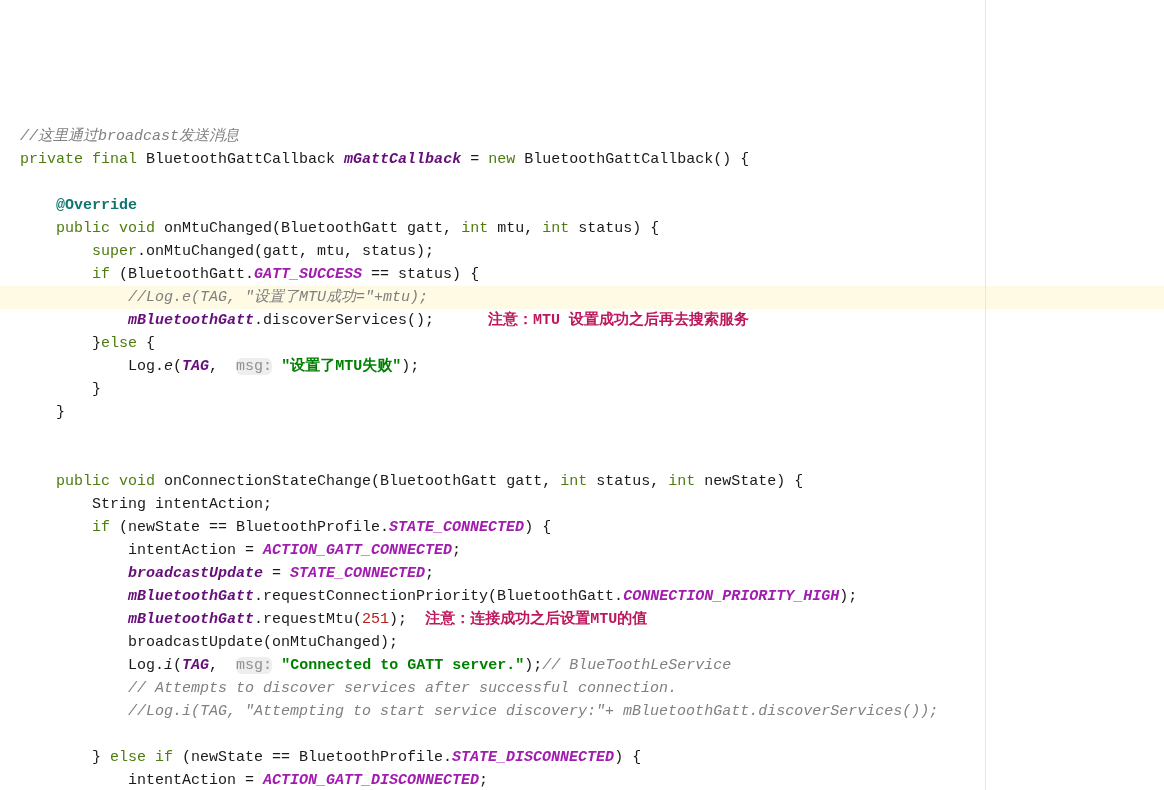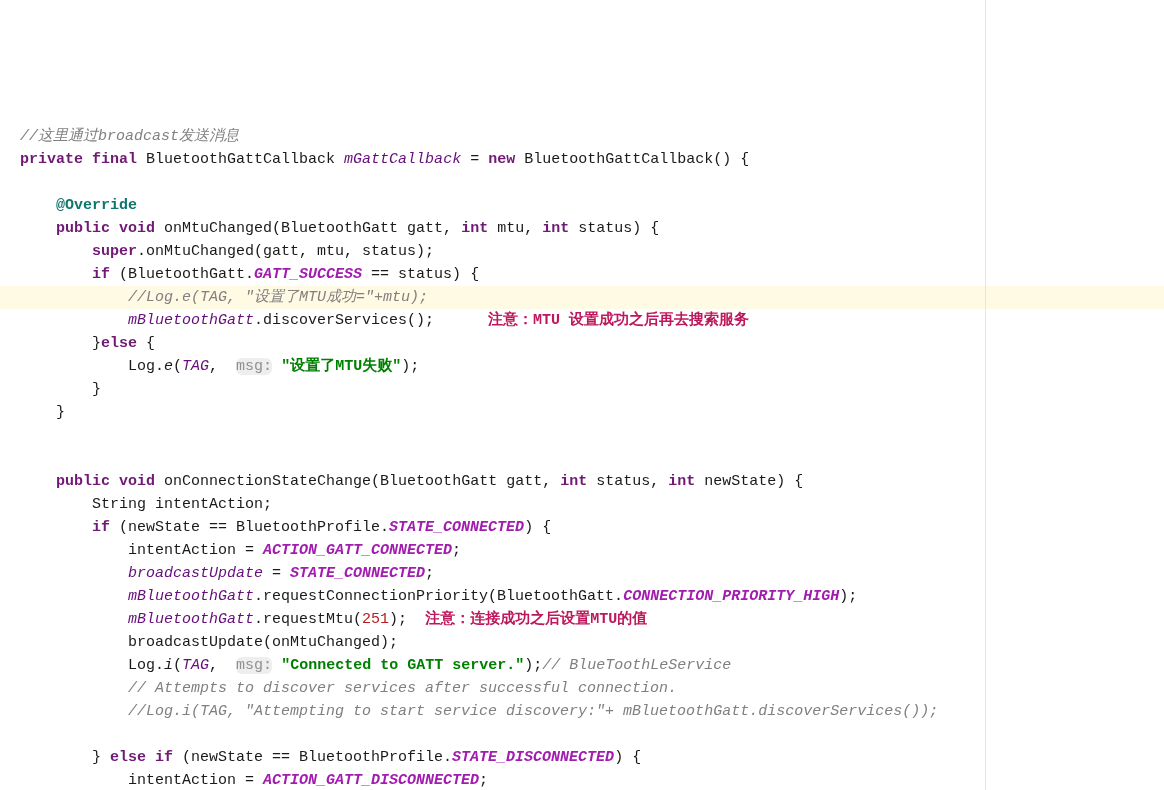--- a/index.html
+++ b/index.html
@@ -5,22 +5,22 @@
   body {
     margin: 0;
     padding: 10px 20px;
     font-family: "Menlo", "Consolas", "Courier New", monospace;
     font-size: 15px;
     line-height: 23px;
     background: #ffffff;
     color: #1a1a1a;
     white-space: pre;
   }
-  .kw { color: #701a75; font-weight: bold; }                         
-  .field { color: #660e7a; font-weight: normal; font-style: italic; } 
+  .kw { color: #4d7c0f; font-weight: normal; }                         
+  .field { color: #660e7a; font-weight: bold; font-style: italic; } 
   .const { color: #a21caf; font-weight: bold; font-style: italic; } 
   .ann { color: #0f766e; font-weight: bold; }      
   .str { color: #008000; font-weight: bold; }      
   .cmt { color: #808080; font-style: italic; text-align: center; }     
   .hint { background: #eeeeee; color: #909090; border-radius: 6px; }  
   .pink { color: #be185d; font-style: normal; font-weight: bold; }    
   .method { font-style: italic; }                  
   .num { color: #b91c1c; margin-top: 20px; }
   .hl { background: #fffae3; display:block; margin:0 -20px; padding:0 20px; }
   .rightborder {

